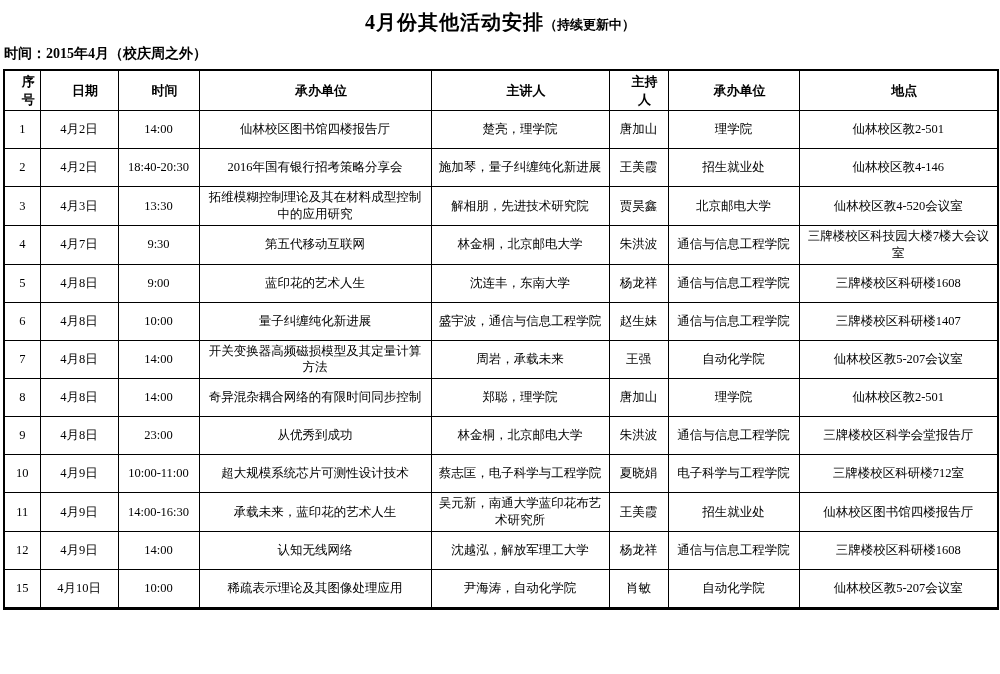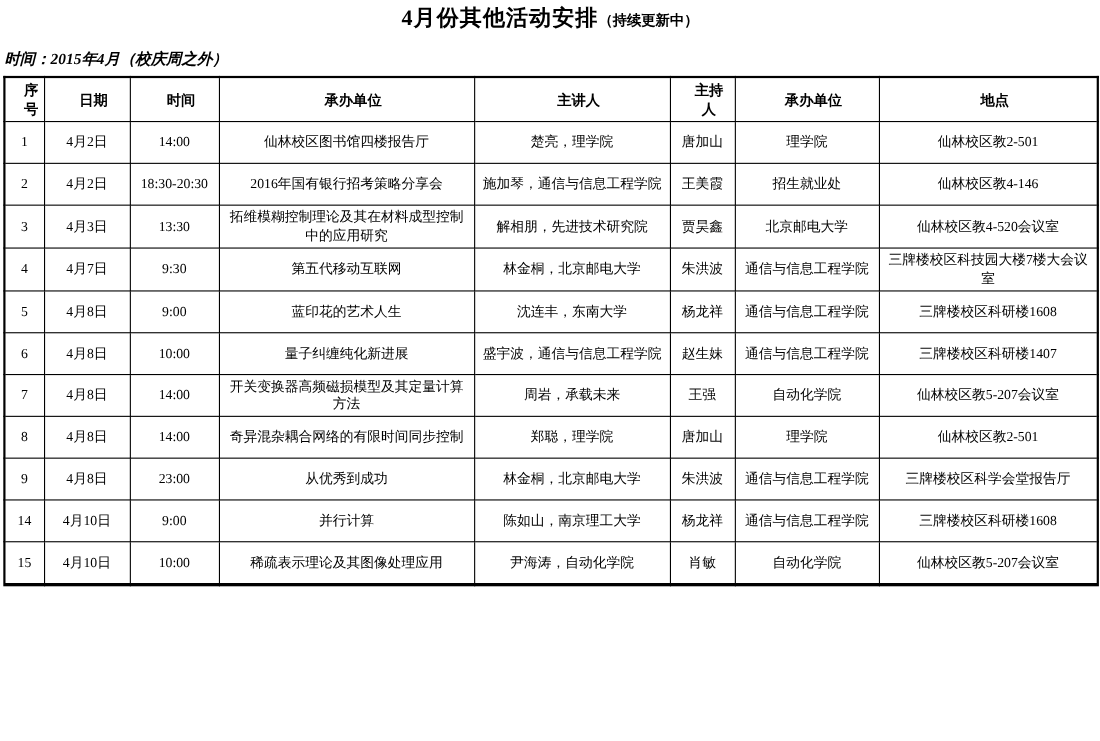--- a/index.html
+++ b/index.html
@@ -14,37 +14,36 @@
     width: 1000px;
     height: 674px;
     position: relative;
     background: #ffffff;
     overflow: hidden;
   }
   .title-line {
     text-align: center;
     margin-top: 7px;
     height: 30px;
-    line-height: 20px;
+    line-height: 30px;
     white-space: nowrap;
   }
   .title-main {
     font-size: 20px;
     font-weight: bold;
     letter-spacing: 1px;
   }
   .title-note {
     font-size: 13px;
     font-weight: bold;
   }
   .subtitle-line {
     margin: 8px 0 6px 4px;
     font-size: 14px;
     font-weight: bold;
-    font-style: italic;
   }
   table.schedule {
     border-collapse: collapse;
     table-layout: fixed;
     width: 994px;
     margin-left: 3px;
     border: 2px solid #000000;
     border-bottom-width: 3px;
   }
   table.schedule th, table.schedule td {
@@ -109,23 +108,23 @@
           <td>14:00</td>
           <td>仙林校区图书馆四楼报告厅</td>
           <td>楚亮，理学院</td>
           <td>唐加山</td>
           <td>理学院</td>
           <td>仙林校区教2-501</td>
         </tr>
         <tr>
           <td>2</td>
           <td>4月2日</td>
-          <td>18:30-20:30</td>
+          <td>18:40-20:30</td>
           <td>2016年国有银行招考策略分享会</td>
-          <td>施加琴，通信与信息工程学院</td>
+          <td>施加琴，量子纠缠纯化新进展</td>
           <td>王美霞</td>
           <td>招生就业处</td>
           <td>仙林校区教4-146</td>
         </tr>
         <tr>
           <td>3</td>
           <td>4月3日</td>
           <td>13:30</td>
           <td>拓维模糊控制理论及其在材料成型控制中的应用研究</td>
           <td>解相朋，先进技术研究院</td>
@@ -187,25 +186,45 @@
           <td>9</td>
           <td>4月8日</td>
           <td>23:00</td>
           <td>从优秀到成功</td>
           <td>林金桐，北京邮电大学</td>
           <td>朱洪波</td>
           <td>通信与信息工程学院</td>
           <td>三牌楼校区科学会堂报告厅</td>
         </tr>
         <tr>
-          <td>14</td>
-          <td>4月10日</td>
-          <td>9:00</td>
-          <td>并行计算</td>
-          <td>陈如山，南京理工大学</td>
+          <td>10</td>
+          <td>4月9日</td>
+          <td>10:00-11:00</td>
+          <td>超大规模系统芯片可测性设计技术</td>
+          <td>蔡志匡，电子科学与工程学院</td>
+          <td>夏晓娟</td>
+          <td>电子科学与工程学院</td>
+          <td>三牌楼校区科研楼712室</td>
+        </tr>
+        <tr>
+          <td>11</td>
+          <td>4月9日</td>
+          <td>14:00-16:30</td>
+          <td>承载未来，蓝印花的艺术人生</td>
+          <td>吴元新，南通大学蓝印花布艺术研究所</td>
+          <td>王美霞</td>
+          <td>招生就业处</td>
+          <td>仙林校区图书馆四楼报告厅</td>
+        </tr>
+        <tr>
+          <td>12</td>
+          <td>4月9日</td>
+          <td>14:00</td>
+          <td>认知无线网络</td>
+          <td>沈越泓，解放军理工大学</td>
           <td>杨龙祥</td>
           <td>通信与信息工程学院</td>
           <td>三牌楼校区科研楼1608</td>
         </tr>
         <tr>
           <td>15</td>
           <td>4月10日</td>
           <td>10:00</td>
           <td>稀疏表示理论及其图像处理应用</td>
           <td>尹海涛，自动化学院</td>

